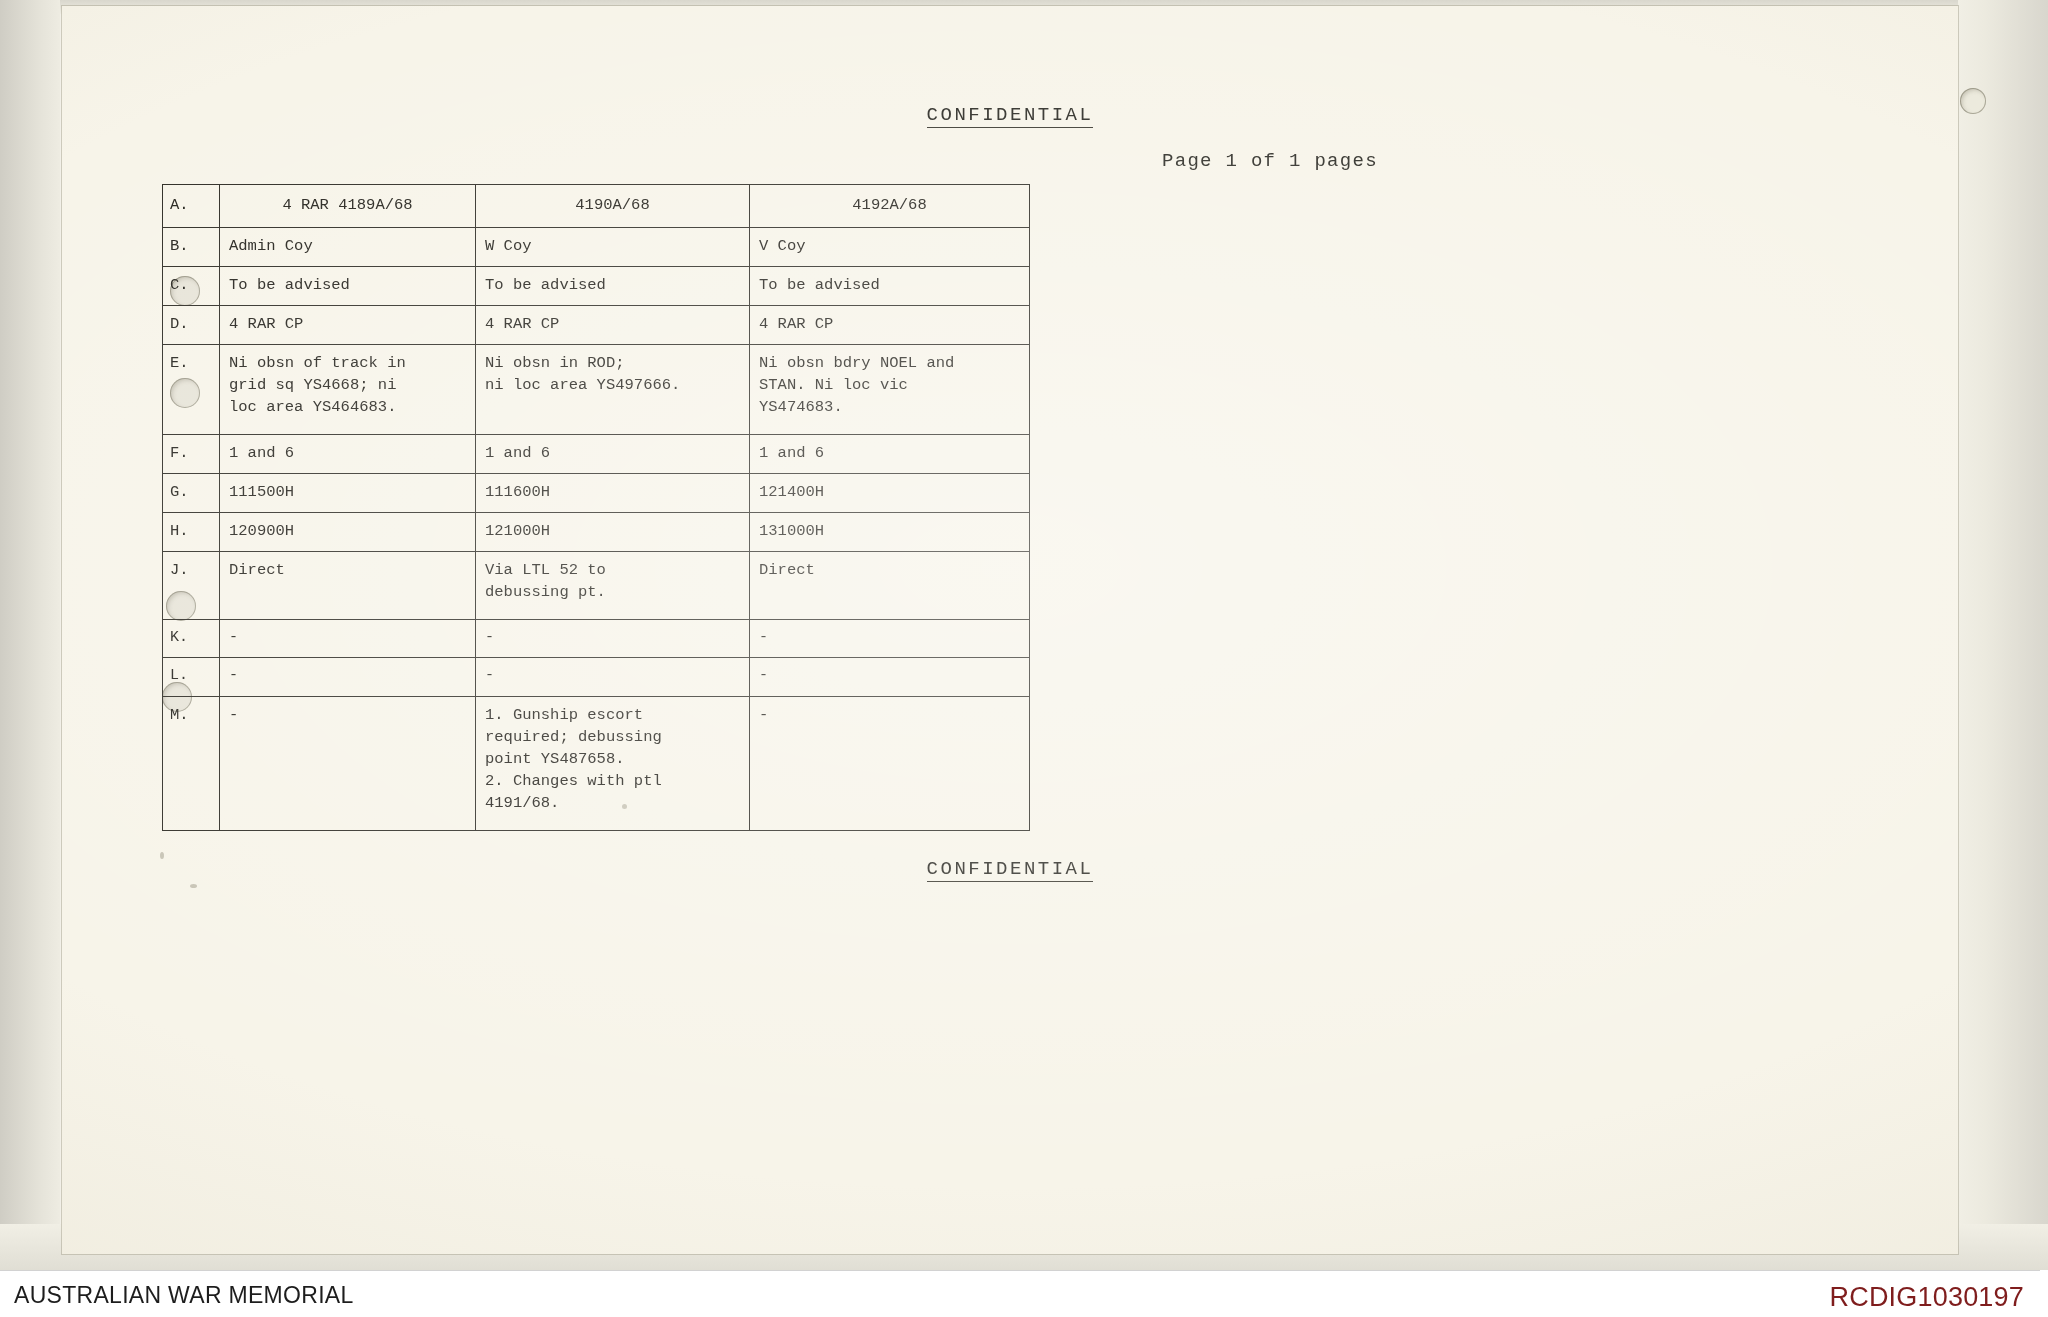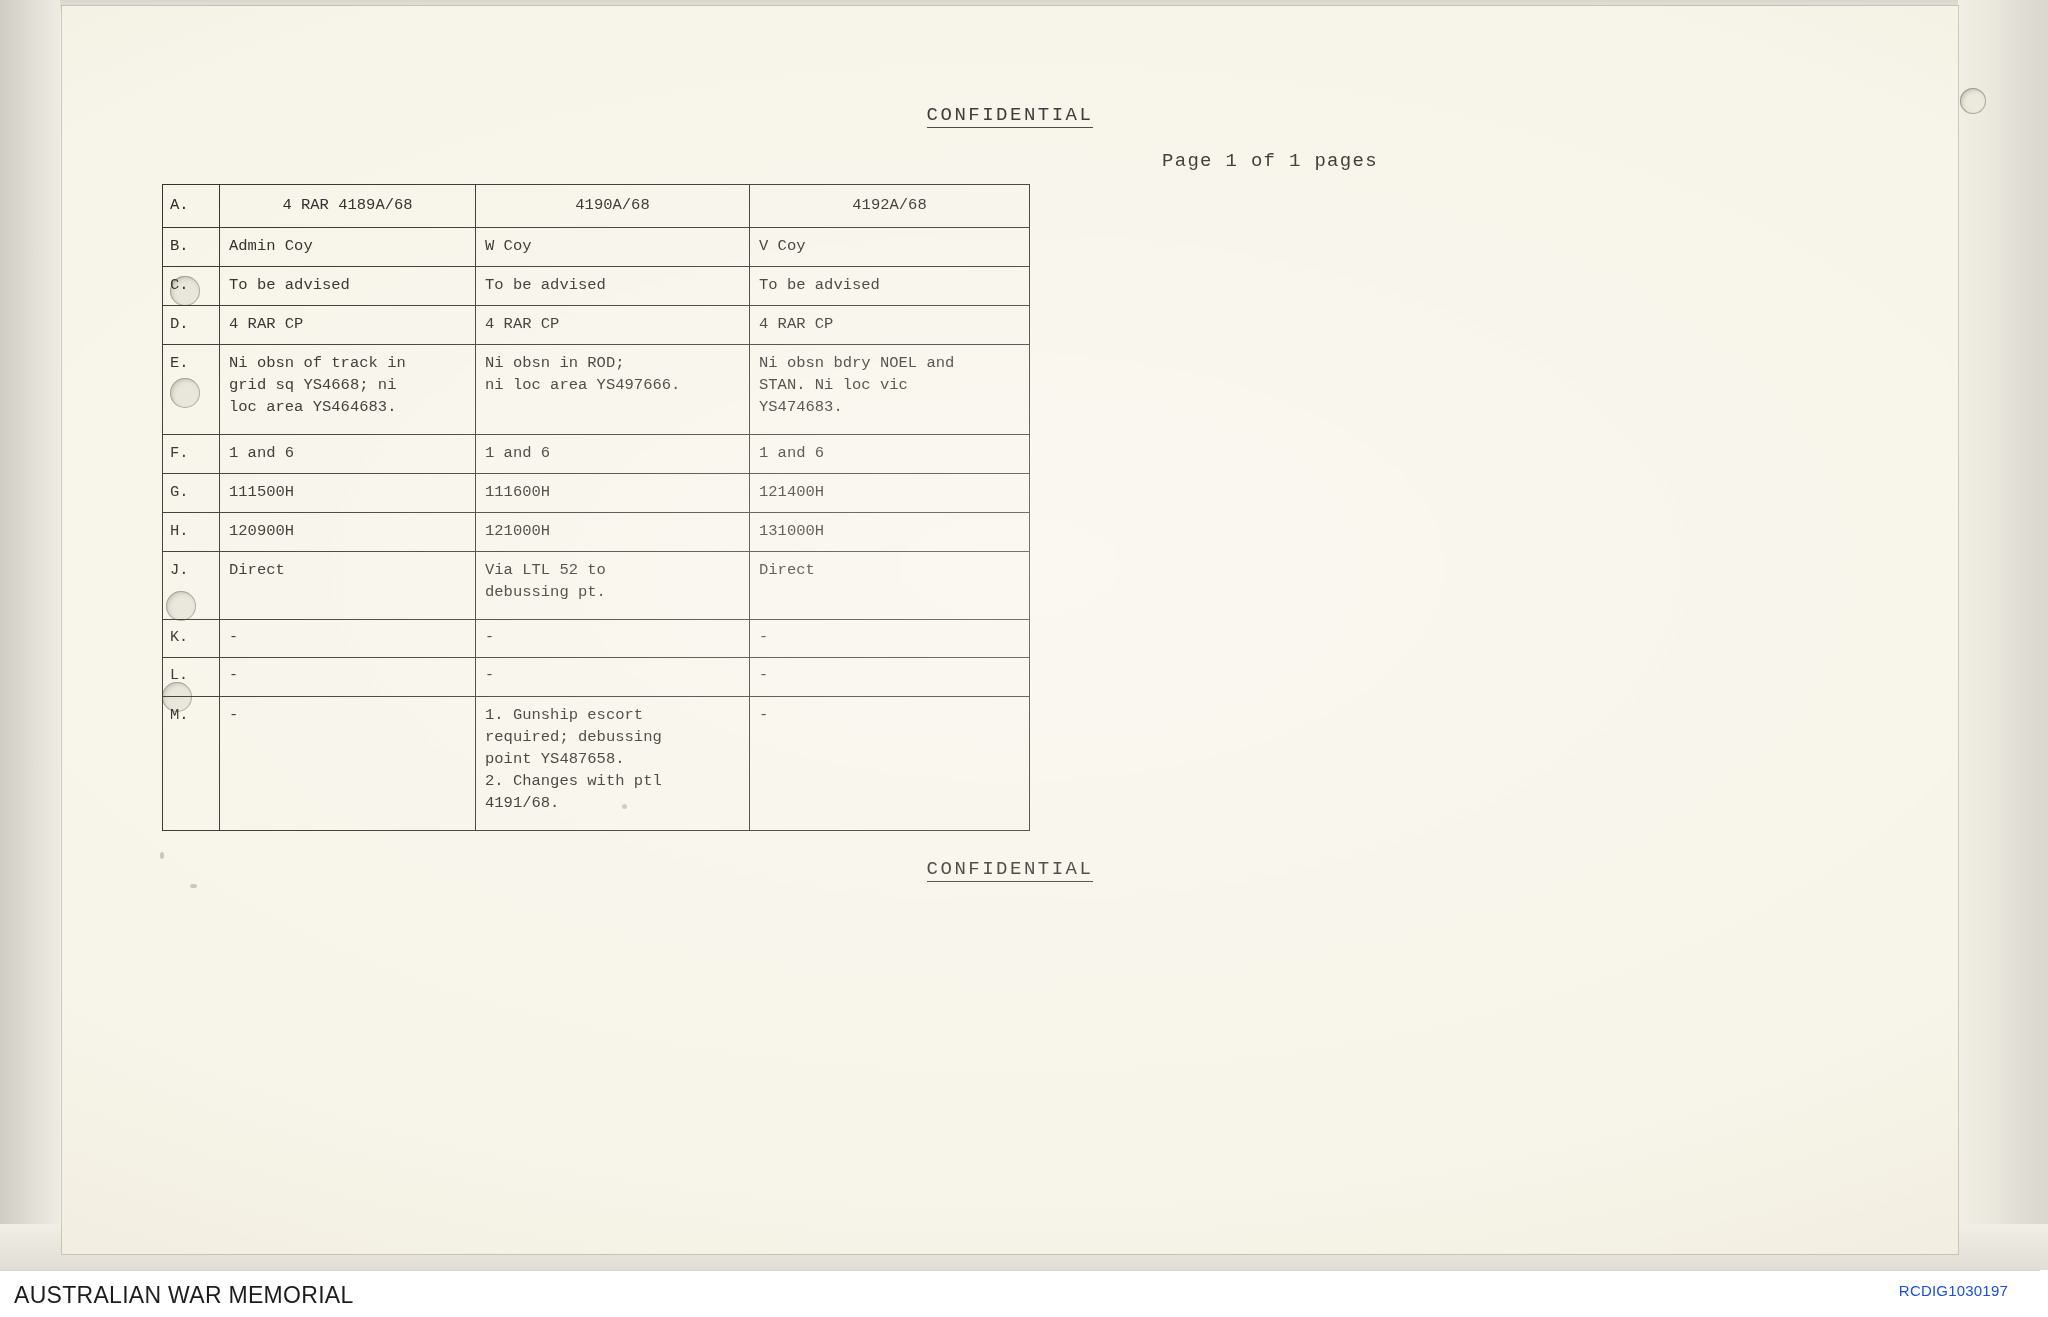--- a/index.html
+++ b/index.html
@@ -174,25 +174,25 @@
     position: absolute;
     left: 14px;
     top: 11px;
     font-size: 23px;
     letter-spacing: 0.3px;
     color: #1d1d1d;
     font-family: "Liberation Sans", sans-serif;
   }
   #footer .recid {
     position: absolute;
-    right: 32px;
+    right: 16px;
     top: 11px;
-    font-size: 15px;
+    font-size: 27px;
     letter-spacing: 0.2px;
-    color: #1d4ed8;
+    color: #7f1d1d;
     font-family: "Liberation Sans", sans-serif;
   }
 </style>
 </head>
 <body>
 
 <div id="scan-area">
   <div class="bed-top"></div>
   <div class="bed-left"></div>
   <div class="bed-right"></div>

